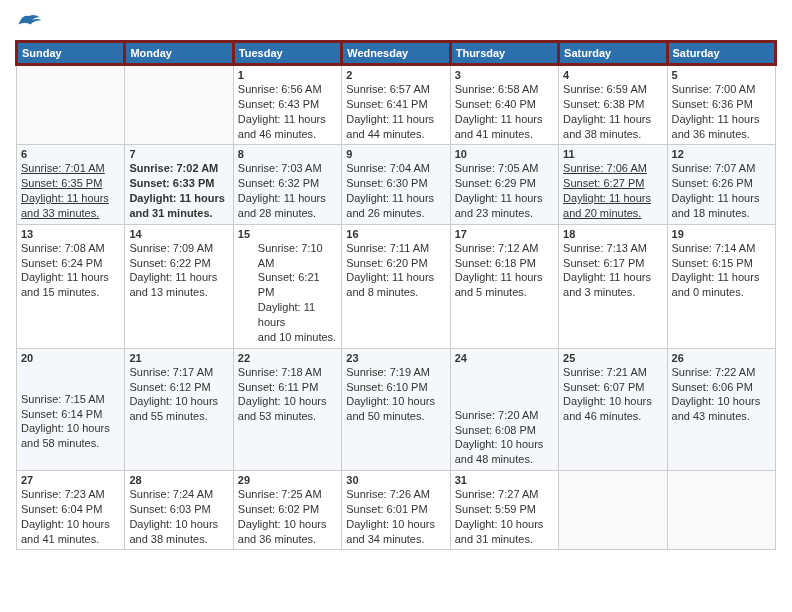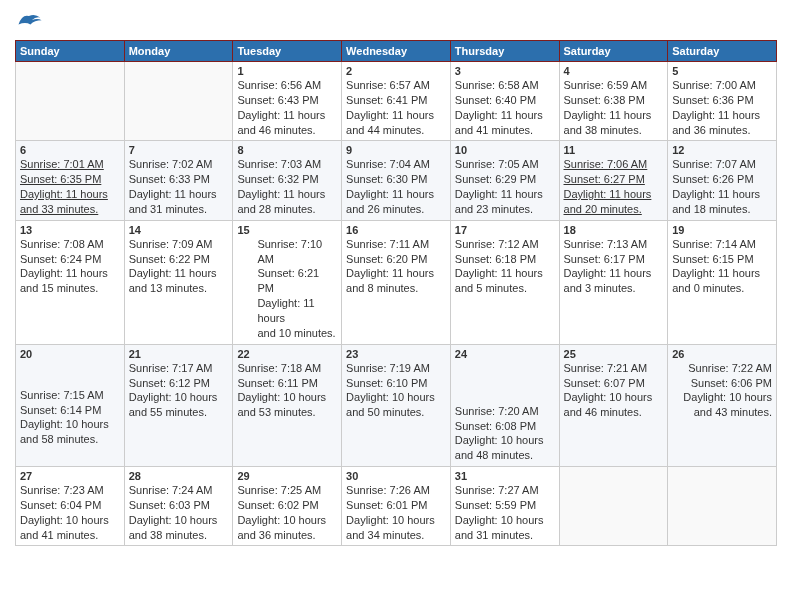--- a/index.html
+++ b/index.html
@@ -57,21 +57,21 @@
       border-collapse: collapse;
       table-layout: fixed;
     }
     thead tr th {
       background-color: #2c6fad;
       color: #fff;
       font-size: 11px;
       font-weight: bold;
       padding: 4px 4px;
       text-align: left;
-      border: 1px solid #7f1d1d;
+      border: 3px solid #7f1d1d;
     }
     tbody tr td {
       border: 1px solid #ccc;
       vertical-align: top;
       padding: 3px 4px;
       font-size: 9px;
       color: #333;
       height: 78px;
       background: #fff;
     }
@@ -169,21 +169,21 @@
         <tr>
           <td>
             <span class="day-num">6</span>
             <div class="day-detail" style="white-space: pre-line; text-decoration: underline;">Sunrise: 7:01 AM
 Sunset: 6:35 PM
 Daylight: 11 hours
 and 33 minutes.</div>
           </td>
           <td>
             <span class="day-num">7</span>
-            <div class="day-detail" style="white-space: pre-line;">Sunrise: 7:02 AM
+            <div class="day-detail" style="white-space: pre-line; font-weight: bold;">Sunrise: 7:02 AM
 Sunset: 6:33 PM
 Daylight: 11 hours
 and 31 minutes.</div>
           </td>
           <td>
             <span class="day-num">8</span>
             <div class="day-detail" style="white-space: pre-line;">Sunrise: 7:03 AM
 Sunset: 6:32 PM
 Daylight: 11 hours
 and 28 minutes.</div>
@@ -306,21 +306,21 @@
           </td>
           <td>
             <span class="day-num">25</span>
             <div class="day-detail" style="white-space: pre-line;">Sunrise: 7:21 AM
 Sunset: 6:07 PM
 Daylight: 10 hours
 and 46 minutes.</div>
           </td>
           <td>
             <span class="day-num">26</span>
-            <div class="day-detail" style="white-space: pre-line; text-align: right;">Sunrise: 7:22 AM
+            <div class="day-detail" style="white-space: pre-line;">Sunrise: 7:22 AM
 Sunset: 6:06 PM
 Daylight: 10 hours
 and 43 minutes.</div>
           </td>
         </tr>
         <tr>
           <td>
             <span class="day-num">27</span>
             <div class="day-detail" style="white-space: pre-line;">Sunrise: 7:23 AM
 Sunset: 6:04 PM

